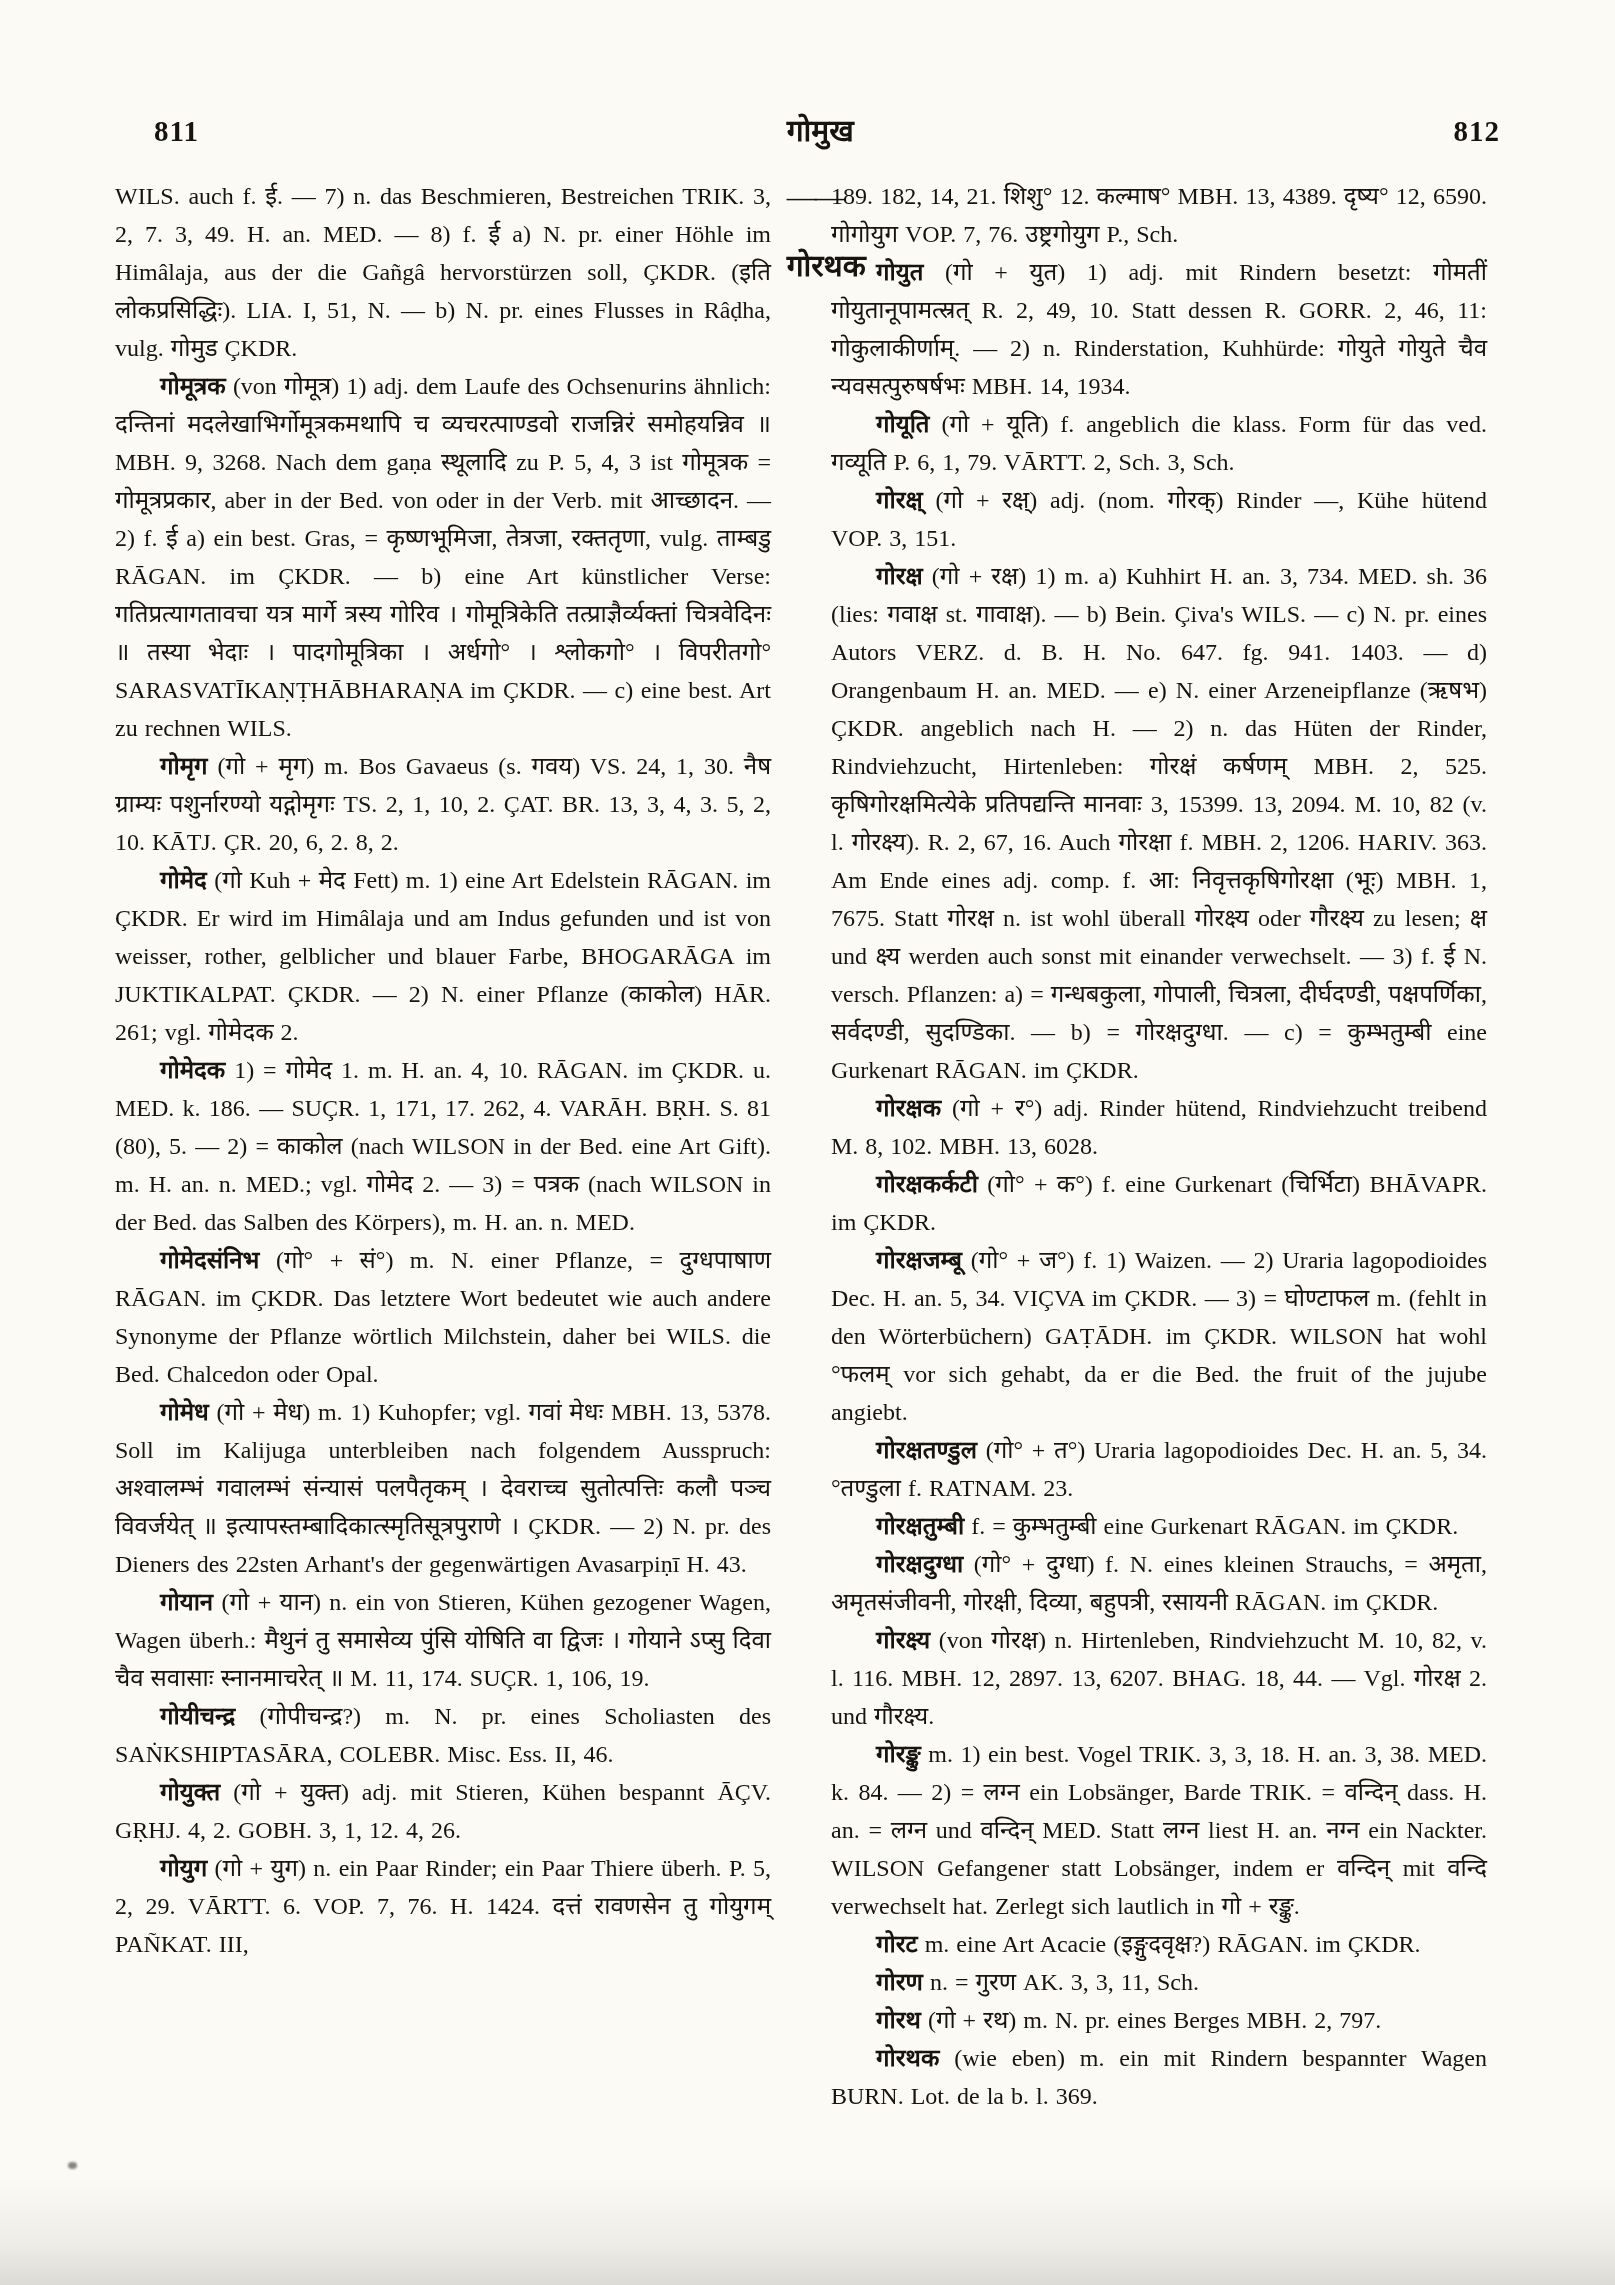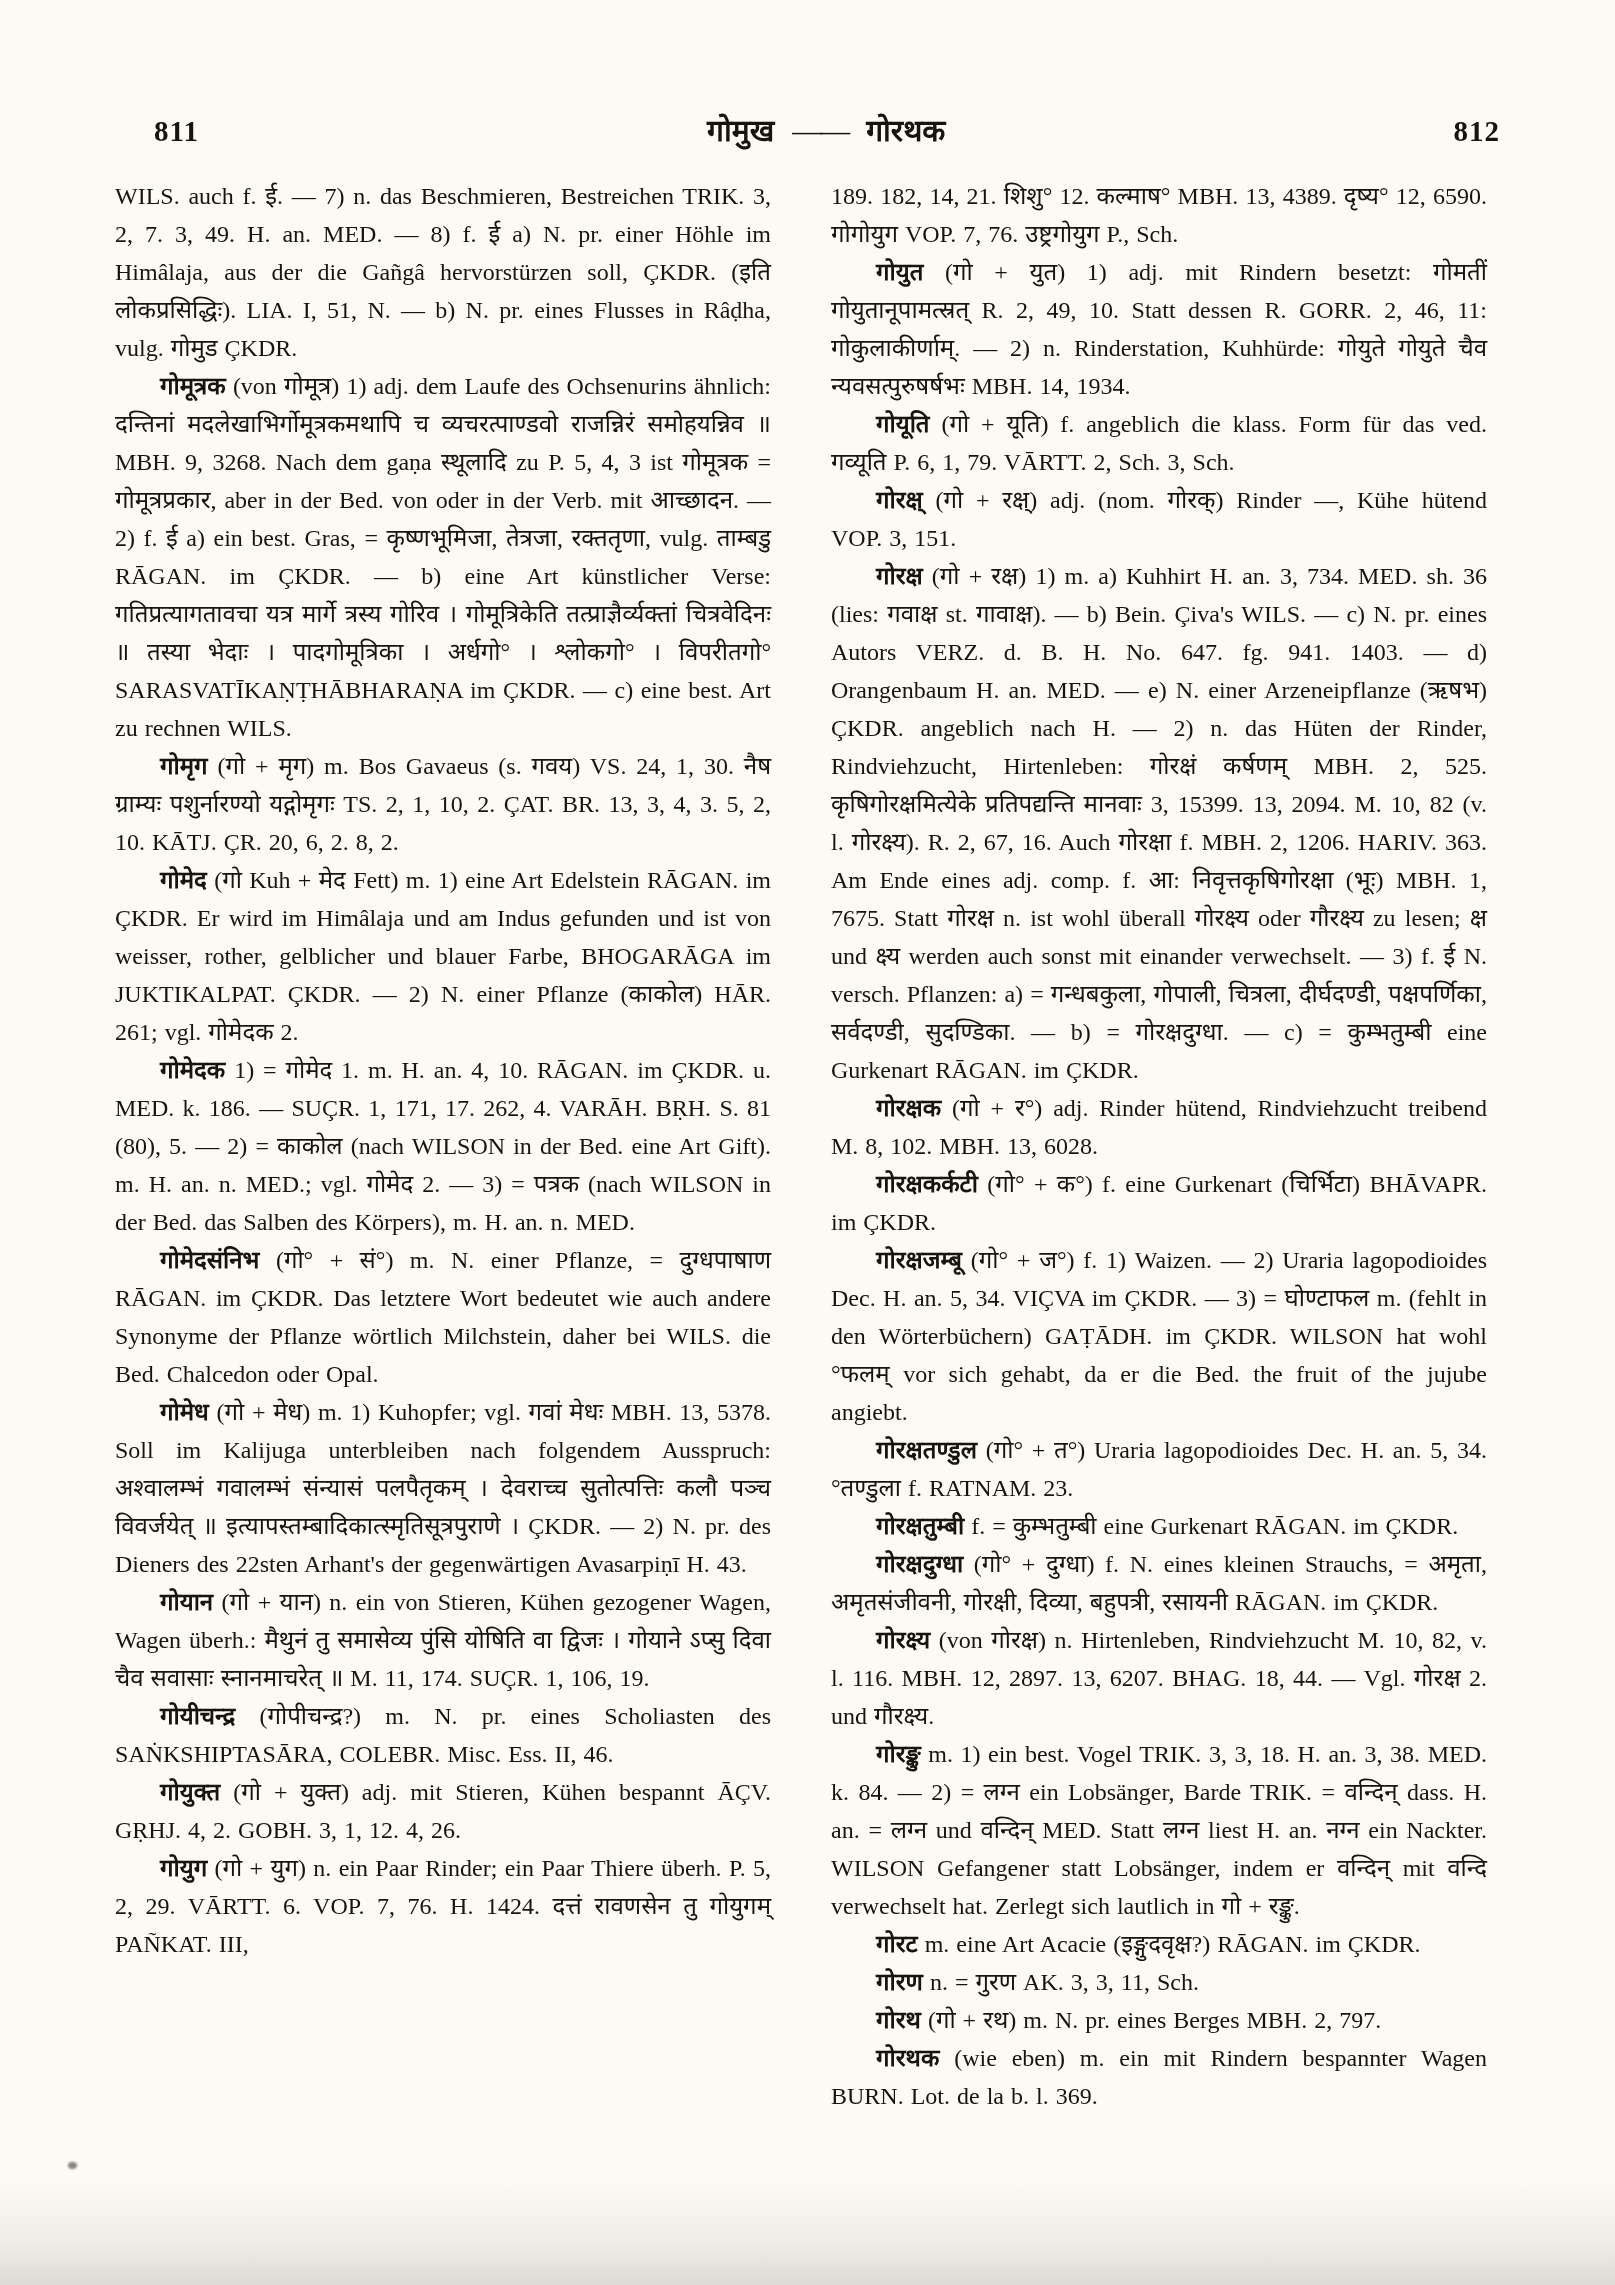--- a/index.html
+++ b/index.html
@@ -27,21 +27,22 @@
   .pageno {
     font-size: 29px;
     font-weight: bold;
     letter-spacing: 1px;
   }
   .running-title {
     font-size: 30px;
     font-weight: bold;
     display: flex;
     align-items: baseline;
-    gap: 18px;
+    gap: 30px;
+    flex-direction: column;
   }
   .running-title .dash { font-weight: normal; letter-spacing: -2px; }
   .columns {
     position: absolute;
     top: 177px;
     left: 115px;
     right: 128px;
     display: flex;
     gap: 60px;
   }

